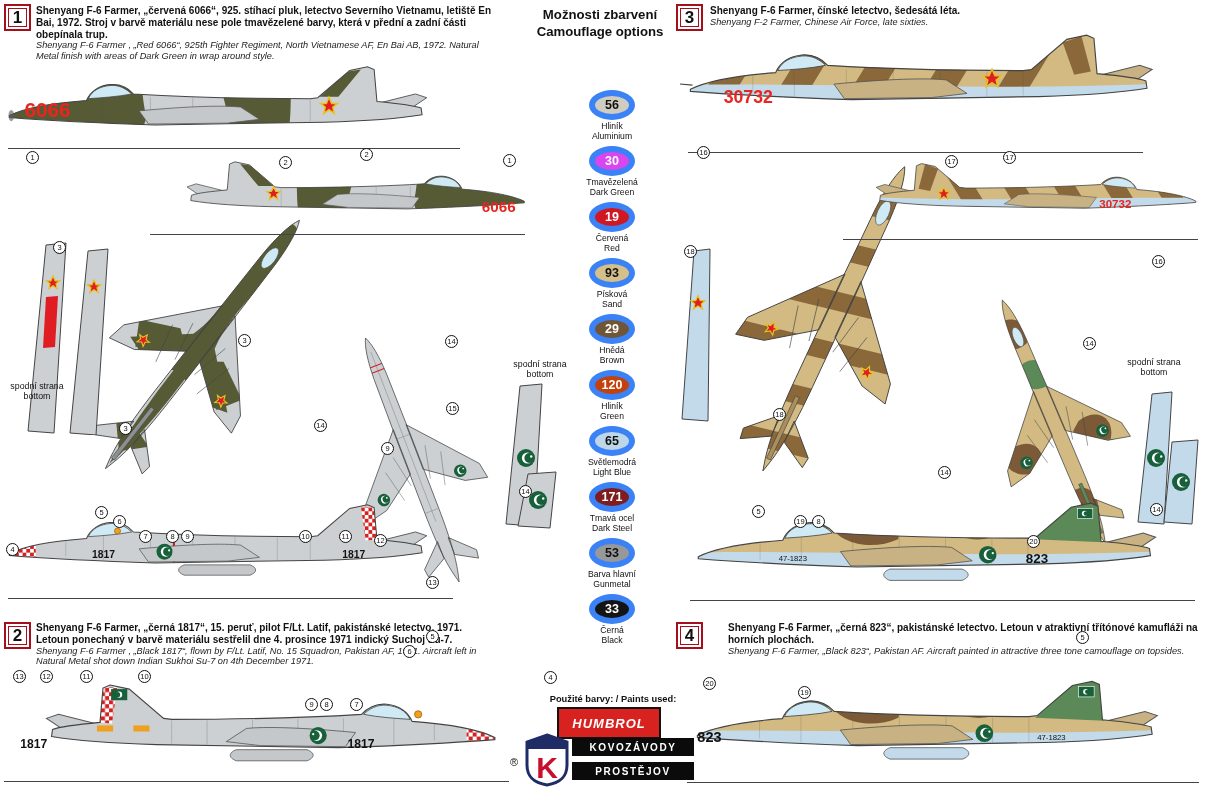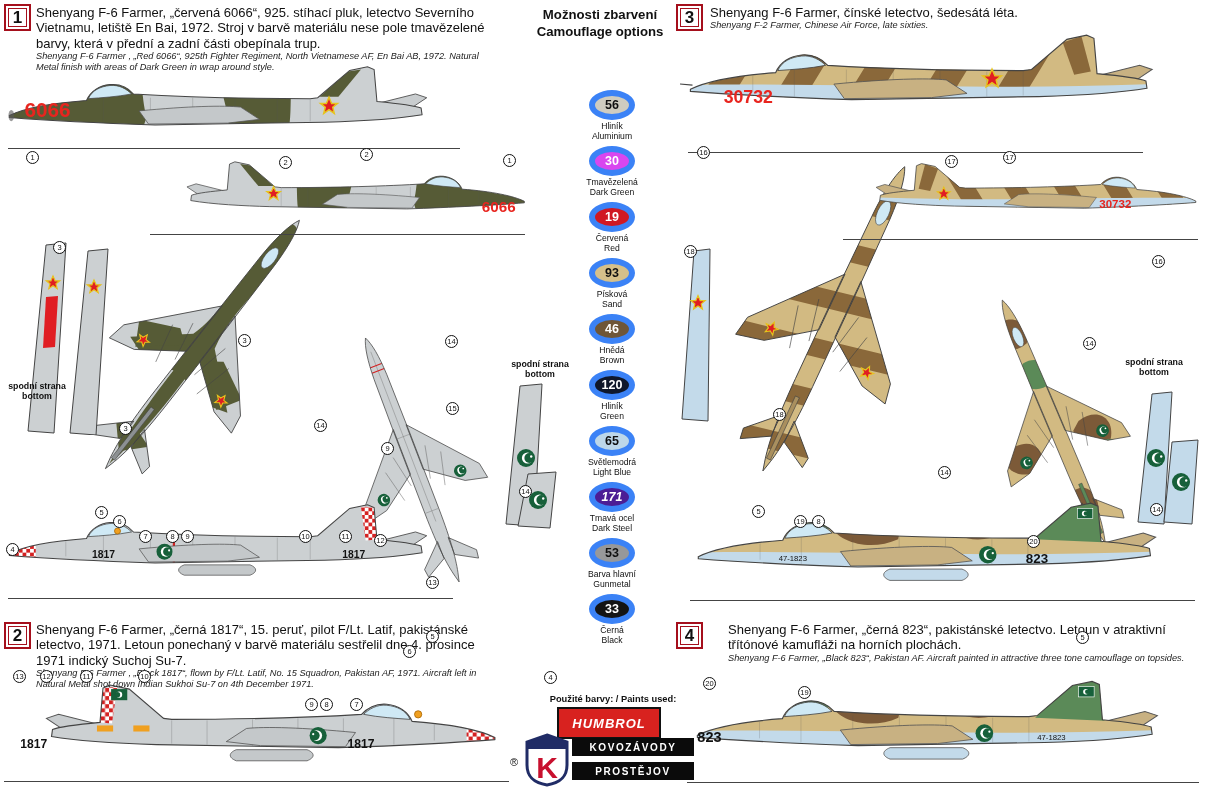--- a/index.html
+++ b/index.html
@@ -2,25 +2,25 @@
 <html><head>
 <meta charset="utf-8">
 <style>
 *{margin:0;padding:0;box-sizing:border-box}
 body{font-family:"Liberation Sans",sans-serif;background:#fff;color:#111}
 svg{font-family:"Liberation Sans",sans-serif}
 .sheet{position:relative;width:1205px;height:788px;background:#fff;overflow:hidden}
 .abs{position:absolute}
 .badge{position:absolute;width:27px;height:27px;border:2px solid #a50f1c;outline:1px solid #a50f1c;outline-offset:-5px;background:#fff;display:flex;align-items:center;justify-content:center;font-size:17px;font-weight:700;z-index:8}
 .desc{position:absolute;z-index:7}
-.desc .cz{font-size:13px;font-weight:400;line-height:1.18}
+.desc .cz{font-size:10px;font-weight:700;line-height:1.18}
 .desc .en{font-size:9.2px;font-style:italic;line-height:1.18;color:#222}
 .co{position:absolute;width:13px;height:13px;border:1px solid #111;border-radius:50%;background:#fff;font-size:7.5px;line-height:11px;text-align:center;z-index:9}
 .hline{position:absolute;height:1px;background:#444;z-index:2}
-.lbl{position:absolute;font-size:8.8px;font-weight:700;line-height:1.12;text-align:center;z-index:7}
+.lbl{position:absolute;font-size:8.8px;font-weight:400;line-height:1.12;text-align:center;z-index:7}
 .title{position:absolute;left:525px;top:7px;width:150px;text-align:center;font-size:13.2px;font-weight:700;line-height:1.28;z-index:7}
 .swatch{position:absolute;width:170px;left:527px;text-align:center;z-index:7}
 .oval{width:46px;height:30px;border-radius:50%;border:6px solid #3b82f6;margin:0 auto 1px;display:flex;align-items:center;justify-content:center;font-size:12.5px;font-weight:700}
 .sname{font-size:8.6px;line-height:1.18}
 .rot{position:absolute;z-index:1}
 .paints{position:absolute;left:538px;top:694px;width:150px;text-align:center;font-size:9.3px;font-weight:700;z-index:7}
 .humbrol{position:absolute;left:557px;top:707px;width:104px;height:32px;background:#d8221f;border:2px solid #111;color:#fff;font-weight:700;font-style:italic;font-size:13px;letter-spacing:1px;display:flex;align-items:center;justify-content:center;z-index:7}
 .bar{position:absolute;left:572px;width:122px;height:18px;background:#0b0b0b;color:#fff;font-size:10px;font-weight:700;letter-spacing:1.6px;display:flex;align-items:center;justify-content:center;z-index:7}
 .reg{position:absolute;left:510px;top:756px;font-size:11px;z-index:7}
 </style>
@@ -336,36 +336,36 @@
     <div class="oval" style="background: rgb(208, 24, 35); color: rgb(255, 255, 255);">19</div>
     <div class="sname">Červená</div>
     <div class="sname">Red</div>
   </div>
   <div class="swatch" style="top:258px">
     <div class="oval" style="background: rgb(214, 192, 138); color: rgb(17, 17, 17);">93</div>
     <div class="sname">Písková</div>
     <div class="sname">Sand</div>
   </div>
   <div class="swatch" style="top:314px">
-    <div class="oval" style="background: rgb(111, 86, 55); color: rgb(255, 255, 255);">46</div>
+    <div class="oval" style="background: rgb(111, 86, 55); color: rgb(255, 255, 255);">29</div>
     <div class="sname">Hnědá</div>
     <div class="sname">Brown</div>
   </div>
   <div class="swatch" style="top:370px">
-    <div class="oval" style="background: #0f172a; color: rgb(255, 255, 255);">120</div>
+    <div class="oval" style="background: #c2410c; color: rgb(255, 255, 255);">120</div>
     <div class="sname">Hliník</div>
     <div class="sname">Green</div>
   </div>
   <div class="swatch" style="top:426px">
     <div class="oval" style="background: rgb(189, 215, 233); color: rgb(17, 17, 17);">65</div>
     <div class="sname">Světlemodrá</div>
     <div class="sname">Light Blue</div>
   </div>
   <div class="swatch" style="top:482px">
-    <div class="oval" style="background: #4c1d95; color: rgb(255, 255, 255); font-style: italic;">171</div>
+    <div class="oval" style="background: #7f1d1d; color: rgb(255, 255, 255);">171</div>
     <div class="sname">Tmavá ocel</div>
     <div class="sname">Dark Steel</div>
   </div>
   <div class="swatch" style="top:538px">
     <div class="oval" style="background: rgb(151, 152, 154); color: rgb(17, 17, 17);">53</div>
     <div class="sname">Barva hlavní</div>
     <div class="sname">Gunmetal</div>
   </div>
   <div class="swatch" style="top:594px">
     <div class="oval" style="background: rgb(20, 20, 20); color: rgb(255, 255, 255);">33</div>

